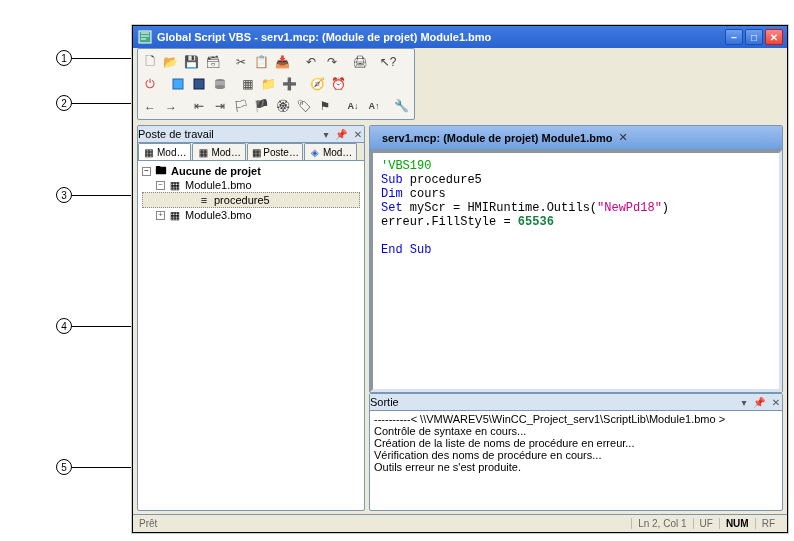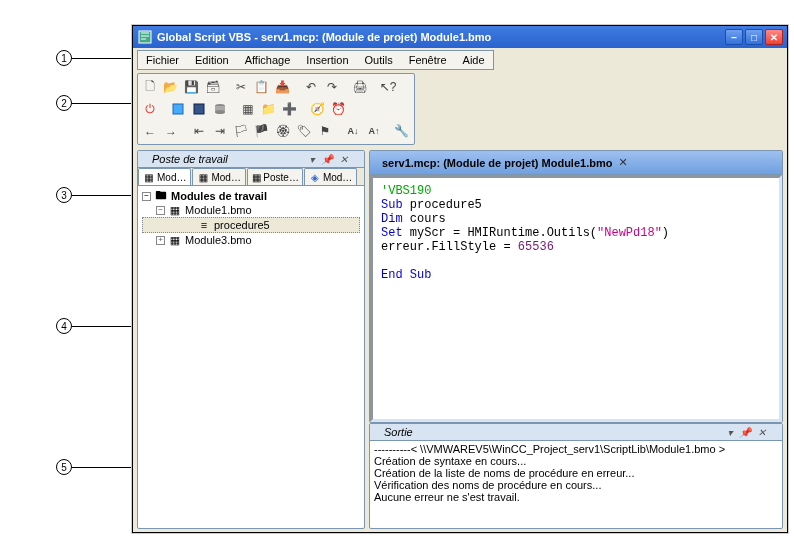--- a/index.html
+++ b/index.html
@@ -22,21 +22,21 @@
 
 .menubar { display: flex; height: 20px; border: 1px solid #7a96b1; margin: 2px 4px 3px; background: #f4f3ee; align-items: center; width: fit-content; }
 .menubar .menuitem { padding: 2px 8px; cursor: pointer; }
 
 .toolbars { margin: 0 4px 3px; border: 1px solid #7a96b1; background: #f4f3ee; padding: 2px; width: fit-content; border-radius: 2px; }
 .toolbar-row { display: flex; gap: 1px; padding: 1px 0; align-items: center; }
 .tbtn { width: 20px; height: 20px; border: 1px solid transparent; display:flex; align-items:center; justify-content:center; border-radius: 2px; cursor:pointer; font-size: 12px; color:#444; background: #f4f3ee; }
 
 .body { flex: 1; display: flex; padding: 2px 4px 3px; gap: 4px; min-height: 0; }
 .panel { border: 1px solid #7a96b1; background: #fff; display: flex; flex-direction: column; border-radius: 2px; min-height:0; }
-.panel-title { background: #d8e4f2; border-bottom: 1px solid #7a96b1; padding: 2px 14px; font-size: 11px; display:flex; align-items:center; justify-content:space-between;font-style:italic; }
+.panel-title { background: #d8e4f2; border-bottom: 1px solid #7a96b1; padding: 2px 0; font-size: 11px; display:flex; align-items:center; justify-content:space-between; }
 .panel-title .pc { display:flex; gap:4px; }
 .panel-title .pi { width:12px; height:12px; cursor:pointer; display:flex; align-items:center; justify-content:center; font-size:10px; color:#555; }
 
 .left-col { width: 228px; display:flex; flex-direction:column; min-height:0; }
 .right-col { flex:1; display:flex; flex-direction:column; min-height:0; }
 
 .tabs { display: flex; border-bottom: 1px solid #7a96b1; background:#ece9d8; }
 .tab { padding: 2px 4px; border: 1px solid #7a96b1; border-bottom: none; margin-right: 1px; background:#f4f3ee; cursor:pointer; font-size:10px; display:flex; align-items:center; gap:2px; border-radius: 2px 2px 0 0; max-width: 56px; overflow:hidden; white-space:nowrap; }
 .tab.first { background: #fff; }
 .tab .ticon { width:12px; height:12px; display:inline-flex; align-items:center; justify-content:center; }
@@ -51,24 +51,24 @@
 .tree-row.bold { font-weight: bold; }
 
 .editor-tabstrip { display:flex; align-items:center; background:linear-gradient(180deg,#9ec0f0,#6fa0e0); padding: 3px 6px; border-bottom:1px solid #7a96b1; }
 .editor-tab { padding: 2px 6px; font-weight:bold; font-size:11px; display:flex; align-items:center; gap:6px; }
 .editor-tab .x { cursor:pointer; font-weight:normal; color:#333; }
 
 .editor { flex:1; border:3px inset #d8e4f2; border-top-width:3px; padding: 6px 8px; font-family: "Courier New", monospace; font-size: 12px; background:#fff; overflow:auto; white-space:pre; }
 .editor .c-comment { color: #0a0; }
 .editor .c-keyword { color: #00d; }
 .editor .c-string { color: #c08; }
-.editor .c-number { color: #701a75; }
+.editor .c-number { color: #15803d; font-weight: bold; }
 .editor .c-black { color:#000; }
 
-.output-panel { height: 106px; }
+.output-panel { height: 118px; }
 .output-body { flex:1; padding: 2px 4px; font-size:11px; overflow:auto; white-space:pre; }
 
 .statusbar { height: 18px; border-top:1px solid #7a96b1; background:#ece9d8; display:flex; align-items:center; padding:0 6px; font-size:10px; color:#666; }
 .statusbar .spacer { flex:1; }
 .statusbar .segment { padding:0 6px; border-left:1px solid #bbb; }
 </style>
 </head>
 <body>
 
 <div class="callouts">
@@ -109,29 +109,20 @@
     </span>
     <span>Global Script VBS - serv1.mcp: (Module de projet) Module1.bmo</span>
     <span class="spacer"></span>
     <div class="winbtns">
       <div class="winbtn">–</div>
       <div class="winbtn">□</div>
       <div class="winbtn close">✕</div>
     </div>
   </div>
 
-  <div class="menubar">
-    <div class="menuitem">Fichier</div>
-    <div class="menuitem">Edition</div>
-    <div class="menuitem">Affichage</div>
-    <div class="menuitem">Insertion</div>
-    <div class="menuitem">Outils</div>
-    <div class="menuitem">Fenêtre</div>
-    <div class="menuitem">Aide</div>
-  </div>
 
   <div class="toolbars">
     <div class="toolbar-row">
       <div class="tbtn">🗋</div>
       <div class="tbtn">📂</div>
       <div class="tbtn">💾</div>
       <div class="tbtn">🗃</div>
       <div style="width:6px"></div>
       <div class="tbtn">✂</div>
       <div class="tbtn">📋</div>
@@ -217,21 +208,21 @@
           </div>
         <div class="tab">
             <span class="ticon" style="color:#36c">◈</span>
             <span>Mod…</span>
           </div>
       </div>
       <div class="tree">
         <div class="tree-row bold">
           <span class="tree-toggle">−</span>
           <span class="tree-icon">🖿</span>
-          <span>Modules de travail</span>
+          <span>Aucune de projet</span>
         </div>
         <div class="tree-row tree-indent1">
           <span class="tree-toggle">−</span>
           <span class="tree-icon">▦</span>
           <span>Module1.bmo</span>
         </div>
         <div class="tree-row tree-indent3 selected">
           <span class="tree-icon">≡</span>
           <span>procedure5</span>
         </div>
@@ -264,23 +255,31 @@
       <div class="panel output-panel">
         <div class="panel-title">
           <span>Sortie</span>
           <span class="pc">
             <span class="pi">▾</span>
             <span class="pi">📌</span>
             <span class="pi">✕</span>
           </span>
         </div>
         <div class="output-body"><span>----------&lt; \\VMWAREV5\WinCC_Project_serv1\ScriptLib\Module1.bmo &gt;</span>
-<span>Création de syntaxe en cours...</span>
+<span>Contrôle de syntaxe en cours...</span>
 <span>Création de la liste de noms de procédure en erreur...</span>
 <span>Vérification des noms de procédure en cours...</span>
-<span>Aucune erreur ne s'est travail.</span></div>
-      </div>
-    </div>
-
-  </div>
-
+<span>Outils erreur ne s'est produite.</span></div>
+      </div>
+    </div>
+
+  </div>
+
+  <div class="statusbar">
+    <span>Prêt</span>
+    <span class="spacer"></span>
+    <span class="segment">Ln 2, Col 1</span>
+    <span class="segment">UF</span>
+    <span class="segment" style="color:#000; font-weight:bold">NUM</span>
+    <span class="segment">RF</span>
+  </div>
 
 </div>
 
 </body></html>

